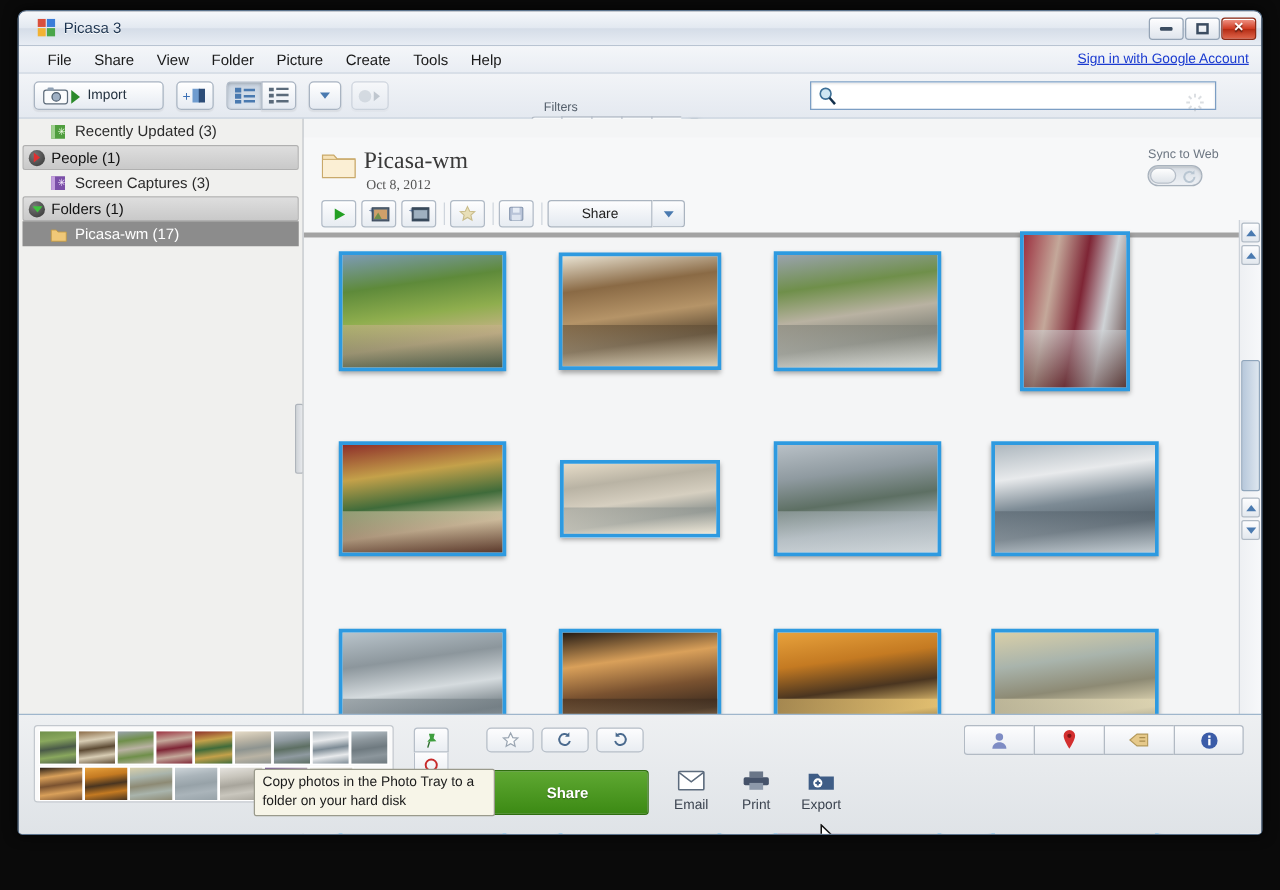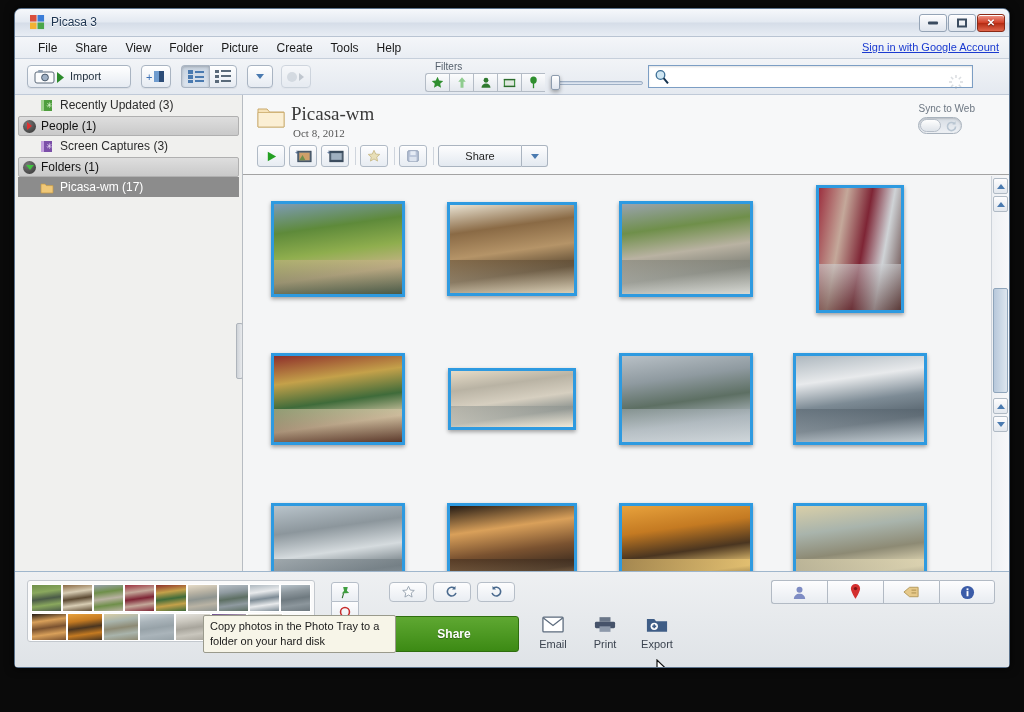--- a/index.html
+++ b/index.html
@@ -89,21 +89,21 @@
   #new-album-btn { width:30px; margin-left:10px; }
   .viewgroup { display:flex; margin-left:10px; }
   .viewgroup .tb-btn { border-radius:0; width:28px; border-right:none; }
   .viewgroup .tb-btn:first-child { border-radius:4px 0 0 4px; background:linear-gradient(#c8d3e0,#dde5ef); box-shadow:inset 0 1px 3px rgba(0,0,0,.22); }
   .viewgroup .tb-btn:last-child { border-radius:0 4px 4px 0; border-right:1px solid #a9b4c2; }
   #dropdown-btn { width:26px; margin-left:10px; }
   #slideshow-btn { width:30px; margin-left:8px; opacity:.45; }
 
   
   #filters-wrap { position:absolute; left:410px; top:2px; }
-  #filters-label { font-size:10px; color:#55606c; margin-left:10px; }
+  #filters-label { font-size:10px; color:#55606c; margin-left:10px;margin-top:20px; }
   #filters-row { display:flex; margin-top:1px; }
   .filter-btn {
     width:24px; height:19px; border:1px solid #b4bcc6; border-right:none;
     background:linear-gradient(#fbfcfd,#e4e8ee);
     display:flex; align-items:center; justify-content:center; cursor:default;
   }
   .filter-btn:first-child { border-radius:3px 0 0 3px; }
   .filter-btn:last-child { border-radius:0 3px 3px 0; border-right:1px solid #b4bcc6; }
   #filter-slider { position:relative; width:92px; height:19px; margin-left:6px; }
   #filter-slider .track {
@@ -156,21 +156,21 @@
   }
   .tree-child.selected { background:#8c8c8c; color:#fff; }
   .tree-child .ico { width:14px; height:13px; margin-right:6px; flex:none; }
   #sidebar-splitter {
     position:absolute; right:-1px; top:228px; width:7px; height:56px;
     background:linear-gradient(90deg,#cfd3d8,#e8eaed);
     border:1px solid #aeb4bb; border-radius:2px;
   }
   
   #content { flex:1; position:relative; background:#f4f5f6; overflow:hidden; }
-  #folder-head { position:relative; height:80px; border-bottom:1px solid #a3a3a3; background:#f7f8f9; }
+  #folder-head { position:relative; height:80px; border-bottom:4px solid #a3a3a3; background:#f7f8f9;margin-top:15px; }
   #folder-icon { position:absolute; left:14px; top:10px; }
   #folder-name {
     position:absolute; left:48px; top:8px; font-size:19px; color:#3a3a3a;
     font-family:"Liberation Serif", serif;
   }
   #folder-date {
     position:absolute; left:50px; top:32px; font-size:11px; color:#555;
     font-family:"Liberation Serif", serif;
   }
   #folder-actions { position:absolute; left:14px; top:50px; display:flex; align-items:center; }

